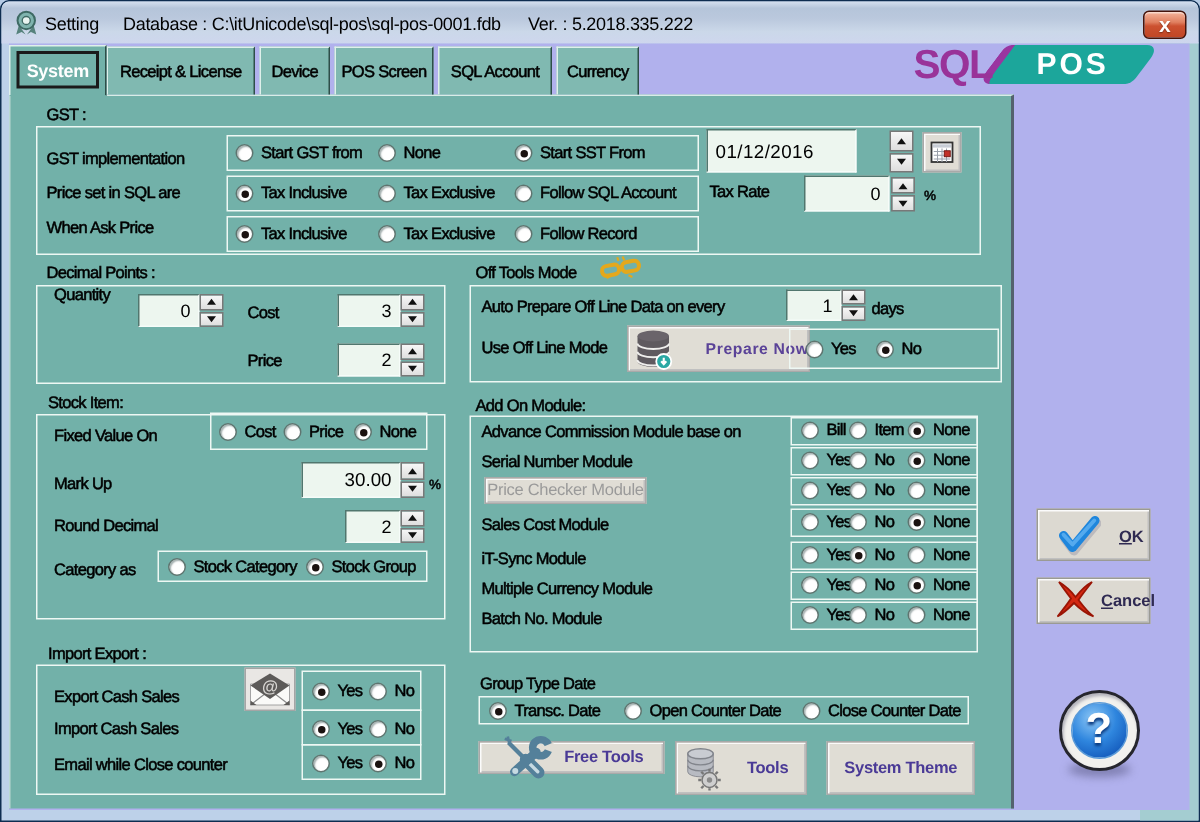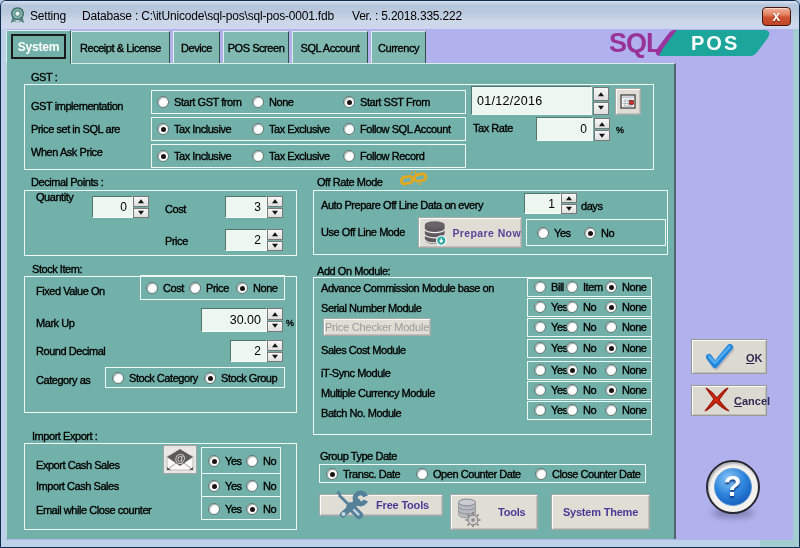--- a/index.html
+++ b/index.html
@@ -79,21 +79,21 @@
 <div class="gb" style="left:151px;top:144px;width:315px;height:24px"></div>
 <div class="ri" style="left:157px;top:96px"><span class="rc"></span>Start GST from</div>
 <div class="ri" style="left:252px;top:96px"><span class="rc"></span>None</div>
 <div class="ri" style="left:343px;top:96px"><span class="rc on"></span>Start SST From</div>
 <div class="ri" style="left:157px;top:123px"><span class="rc on"></span>Tax Inclusive</div>
 <div class="ri" style="left:252px;top:123px"><span class="rc"></span>Tax Exclusive</div>
 <div class="ri" style="left:343px;top:123px"><span class="rc"></span>Follow SQL Account</div>
 <div class="ri" style="left:157px;top:150px"><span class="rc on"></span>Tax Inclusive</div>
 <div class="ri" style="left:252px;top:150px"><span class="rc"></span>Tax Exclusive</div>
 <div class="ri" style="left:343px;top:150px"><span class="rc"></span>Follow Record</div>
-<div class="fld" style="left:471px;top:86px;width:121px;height:29px;font-size:12.5px;letter-spacing:.3px">01/12/2016</div>
+<div class="fld" style="left:471px;top:86px;width:100px;height:29px;font-size:12.5px;letter-spacing:.3px">01/12/2016</div>
 <div class="spin" style="left:593px;top:87px;height:28px">
     <span class="sb u"></span>
     <span class="sb d"></span>
   </div>
 <div class="btn" style="left:615px;top:88px;width:26px;height:27px">
 <svg width="16" height="15" viewBox="0 0 16 15">
       <rect x="1" y="1" width="14" height="13" fill="#fff" stroke="#333" stroke-width="1.2"></rect>
       <rect x="2" y="2.2" width="12" height="2.2" fill="#c8cdd6"></rect>
       <path d="M2.5 7h11M2.5 9.5h11M2.5 12h11M5 5v9M8 5v9M11 5v9" stroke="#9aa0aa" stroke-width=".7"></path>
       <rect x="9.5" y="6.5" width="4" height="4" fill="#c23028" stroke="#701510" stroke-width=".6"></rect>
@@ -121,38 +121,38 @@
     <span class="sb u"></span>
     <span class="sb d"></span>
   </div>
 <div class="lbl" style="left:165px;top:236px">Price</div>
 <div class="fld num" style="left:225px;top:229px;width:42px;height:22px">2</div>
 <div class="spin" style="left:267px;top:229px;height:22px">
     <span class="sb u"></span>
     <span class="sb d"></span>
   </div>
 
-<div class="lbl" style="left:317px;top:177px">Off Rate Mode</div>
+<div class="lbl" style="left:317px;top:177px">Off Tools Mode</div>
 <svg class="a" style="left:397px;top:170px" width="34" height="17" viewBox="0 0 34 17">
  <g transform="rotate(-11 17 8)">
   <rect x="4" y="5.5" width="11.5" height="6.5" rx="3.2" fill="none" stroke="#e4a81c" stroke-width="2.7"></rect>
   <rect x="17.5" y="5.5" width="11.5" height="6.5" rx="3.2" fill="none" stroke="#e4a81c" stroke-width="2.7"></rect>
  </g>
  <path d="M18 1 l1.2 2.6 M14.5 1.5 l.8 2.4 M22 13.5 l2.6 1.2 M10 14 l-2.6 1.4" stroke="#e4a81c" stroke-width="1.4"></path>
 </svg>
 <div class="gb" style="left:313px;top:190px;width:355px;height:65px"></div>
 <div class="lbl" style="left:321px;top:200px">Auto Prepare Off Line Data on every</div>
 <div class="fld num" style="left:524px;top:193px;width:37px;height:21px">1</div>
 <div class="spin" style="left:561px;top:193px;height:21px">
     <span class="sb u"></span>
     <span class="sb d"></span>
   </div>
 <div class="lbl" style="left:581px;top:201px">days</div>
 <div class="lbl" style="left:321px;top:227px">Use Off Line Mode</div>
-<div class="btn" style="left:418px;top:217px;width:104px;height:31px;justify-content:flex-end;font-size:12px">
+<div class="btn" style="left:418px;top:217px;width:122px;height:31px;justify-content:space-between;font-size:12px">
 <svg width="26" height="28" viewBox="0 0 26 28" style="margin-left:4px">
  <path d="M2 5 v17 a10.5 3.6 0 0 0 21 0 v-17" fill="#5f5a5f"></path>
  <ellipse cx="12.5" cy="5" rx="10.5" ry="3.6" fill="#6a646a"></ellipse>
  <path d="M2 10 a10.5 3.6 0 0 0 21 0 M2 15.5 a10.5 3.6 0 0 0 21 0 M2 21 a10.5 3.6 0 0 0 21 0" fill="none" stroke="#efeeec" stroke-width="1.3"></path>
  <circle cx="19.5" cy="22" r="5" fill="#2aa8a4" stroke="#fff" stroke-width="1.2"></circle>
  <path d="M19.5 19.5 v4 M17.8 21.8 l1.7 2 1.7 -2" stroke="#fff" stroke-width="1.4" fill="none"></path>
 </svg>
 <span style="margin-left:5px;color:#5b4398;font-size:10.5px;letter-spacing:.4px">Prepare Now</span>
   </div>
 <div class="gb" style="left:526px;top:219px;width:140px;height:27px"></div>

